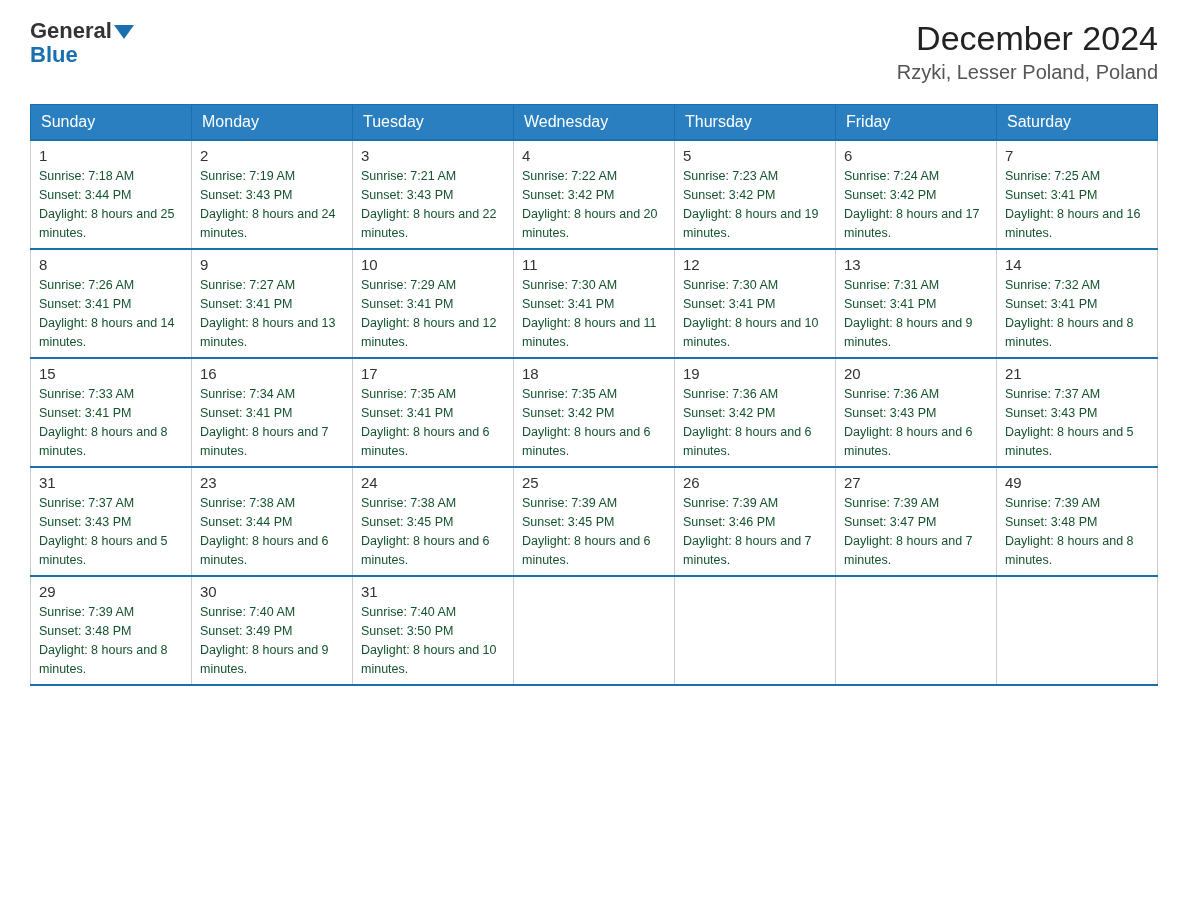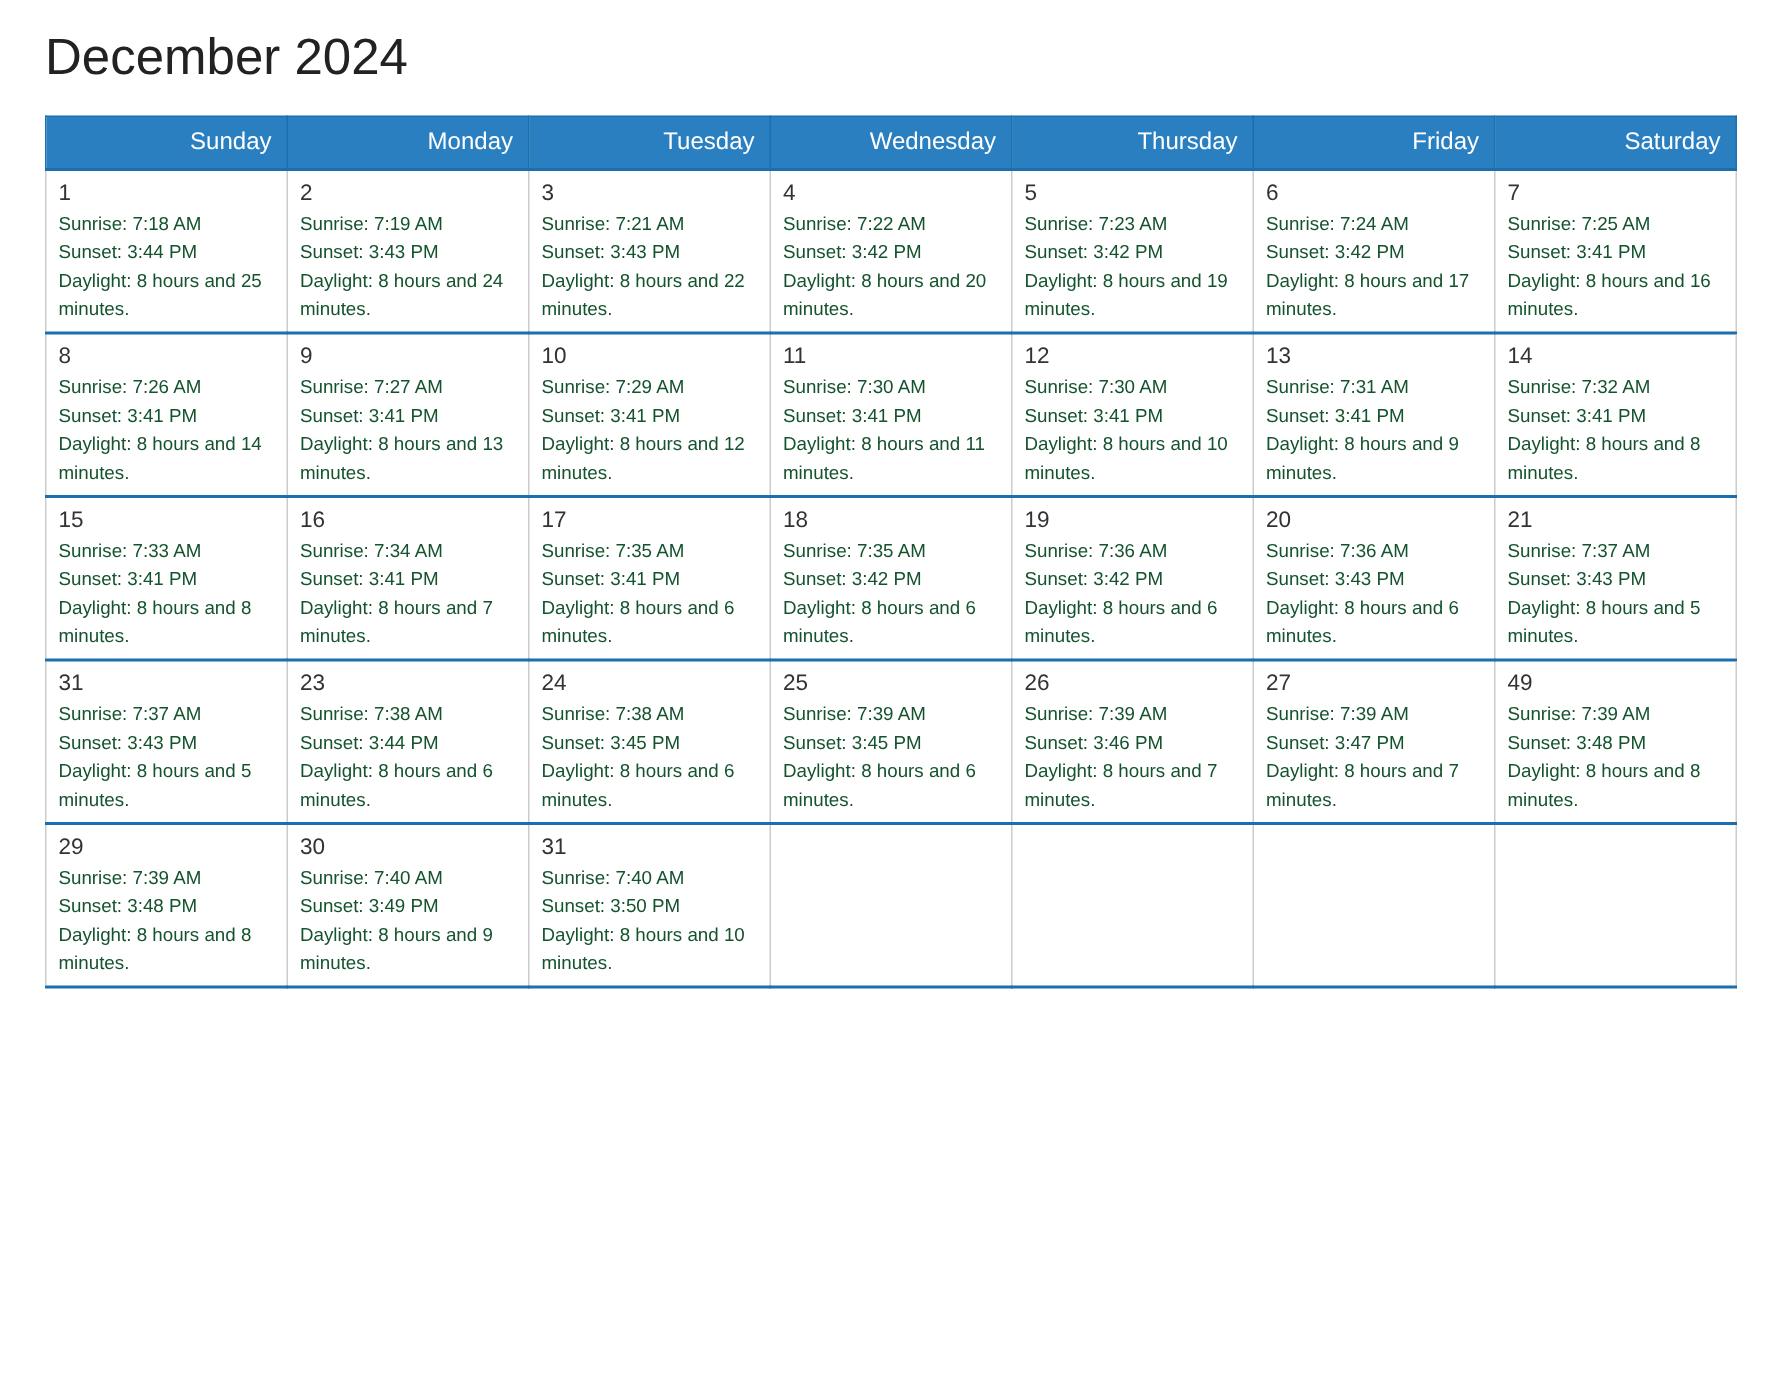--- a/index.html
+++ b/index.html
@@ -65,21 +65,21 @@
       width: 100%;
       border-collapse: collapse;
       border: 1px solid #1a6faf;
     }
     .calendar th {
       background-color: #2a7fc1;
       color: #fff;
       font-size: 16px;
       font-weight: normal;
       padding: 8px 10px;
-      text-align: right;
+      text-align: left;
       border: 1px solid #1a6faf;
     }
     .calendar td {
       vertical-align: top;
       padding: 6px 8px;
       border: 1px solid #ccc;
       font-size: 13px;
       color: #333;
       width: 14.28%;
       min-height: 90px;
@@ -99,22 +99,29 @@
       color: #14532d;
     }
     .empty-cell {
       background: #fff;
     }
   </style>
 </head>
 <body>
 
 <div class="header">
+  <div class="logo">
+    <div class="logo-text">
+      General<span class="logo-triangle"></span>
+    </div>
+    <div class="logo-line2">Blue</div>
+  </div>
   <div class="title-section">
     <div class="month-title">December 2024</div>
+    <div class="location">Rzyki, Lesser Poland, Poland</div>
   </div>
 </div>
 
 <table class="calendar">
   <thead>
     <tr>
       <th>Sunday</th>
       <th>Monday</th>
       <th>Tuesday</th>
       <th>Wednesday</th>

